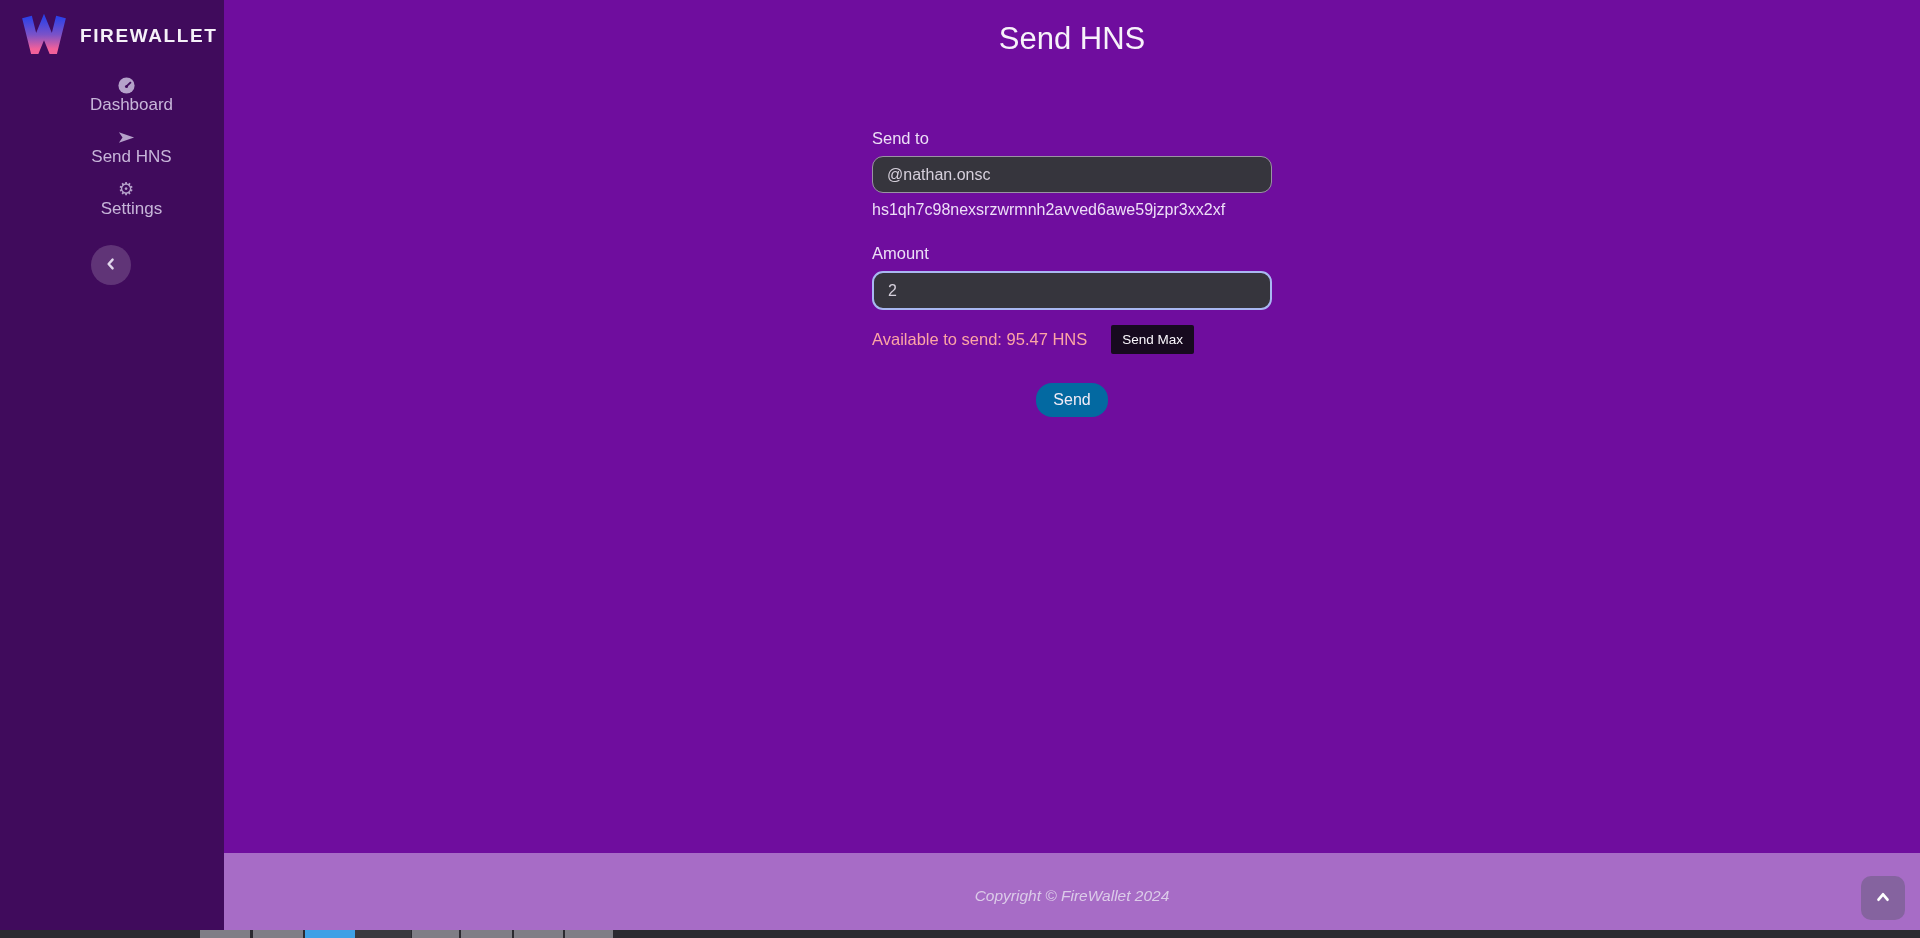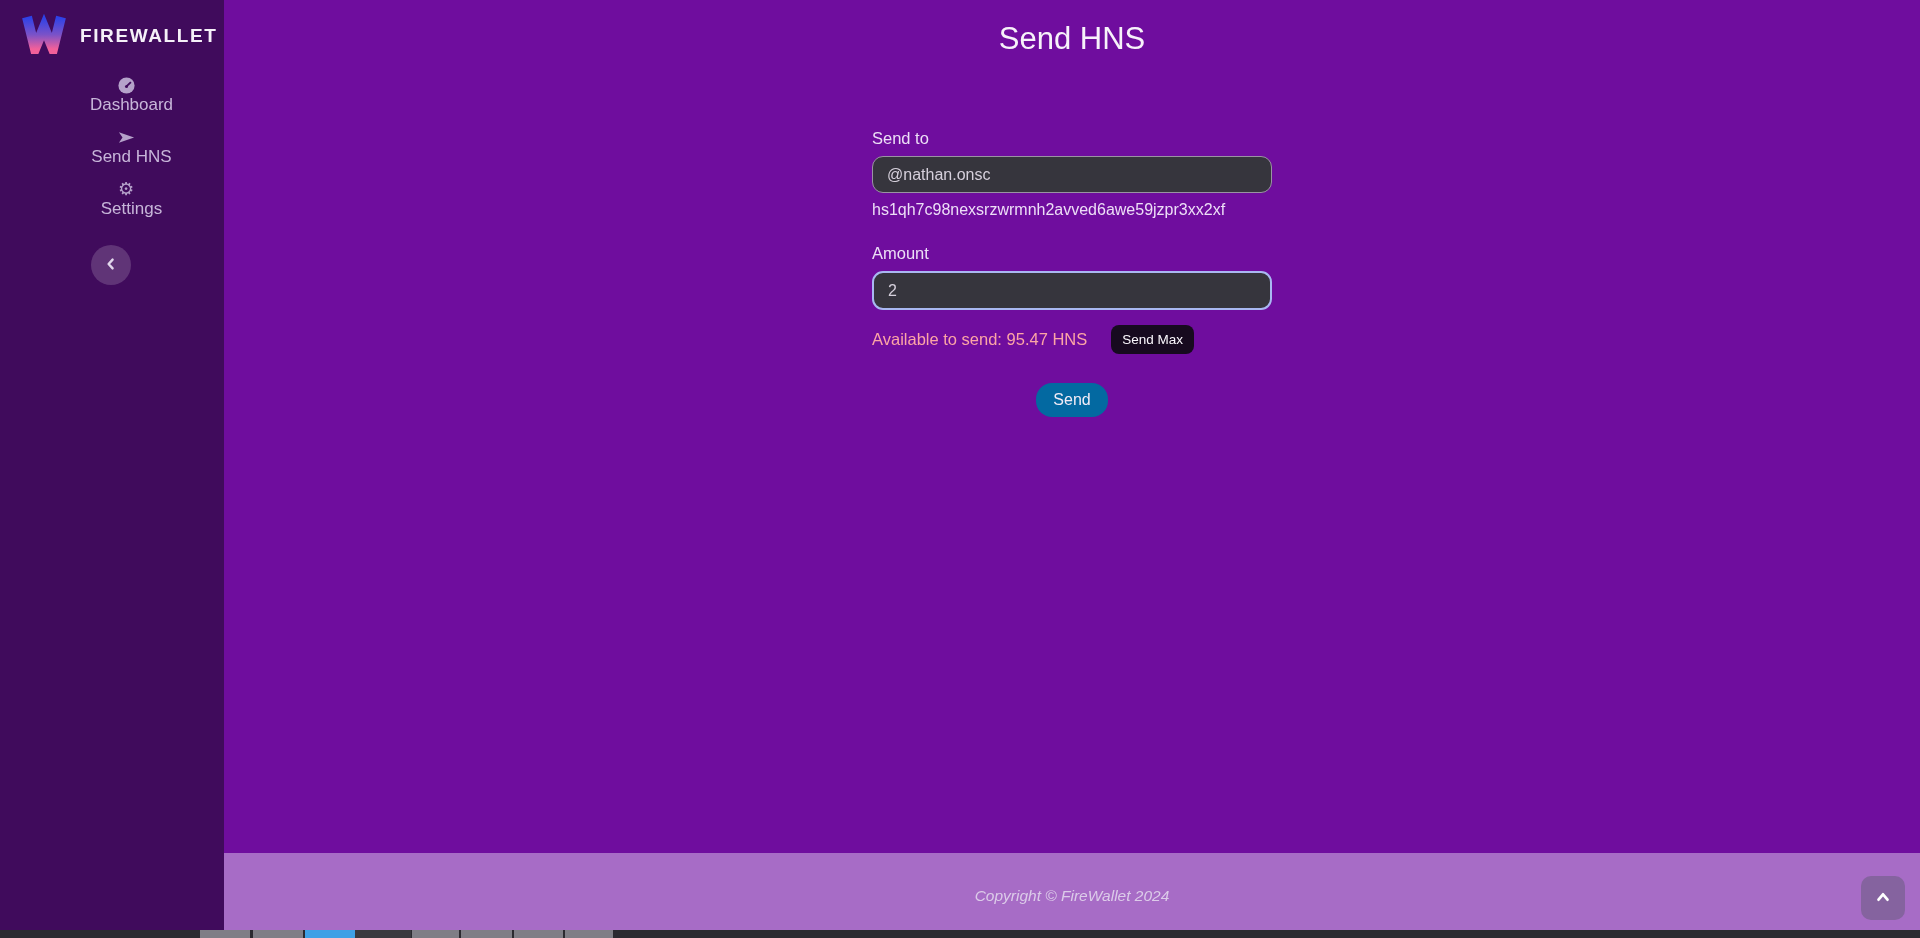--- a/index.html
+++ b/index.html
@@ -38,21 +38,21 @@
   .page-title { text-align:center; margin-top:21px; color:#f7f2fa; font-size:31px; font-weight:500; }
 
   .form { width:400px; margin:72px auto 0; }
   .field-label { display:block; color:#ecdff6; font-size:16.5px; margin-bottom:8px; }
   .txt-input { width:100%; height:37px; background:#36353d; border:1px solid #9a93a3; border-radius:11px;
     padding:0 14px; font-size:16px; color:#d6d0dc; outline:none; font-family:"Liberation Sans", sans-serif; }
   .txt-input.focused { border:2px solid #a9b8f2; height:39px; }
   .resolved-address { margin-top:8px; color:#eddef7; font-size:16px; margin-bottom:25px; }
   .avail-row { margin-top:15px; display:flex; align-items:center; }
   .avail-text { color:#fca5a5; font-size:16.5px; }
-  .send-max-btn { margin-left:24px; background:#170a1f; color:#fbf8fd; border:none; border-radius:8px;
+  .send-max-btn { margin-left:24px; background:#170a1f; color:#fbf8fd; border:none; border-radius:2px;
     font-size:13.5px; padding:7px 11px; cursor:pointer; font-family:"Liberation Sans", sans-serif; }
   .send-row { text-align:center; margin-top:29px; }
   .send-btn { background:#0369a1; color:#f2ecf7; border:none; border-radius:16px; font-size:16px;
     padding:8px 17px; cursor:pointer; font-family:"Liberation Sans", sans-serif; }
 
   .footer { height:85px; background:#a76cc6; position:relative; flex:0 0 85px; }
   .copyright { position:absolute; left:0; right:0; top:34px; text-align:center; color:#dccbe9; font-size:15.5px;font-style:italic; }
   .scroll-top { position:absolute; right:15px; top:23px; width:44px; height:44px; border:none;
     border-radius:10px; background:#85639f; display:flex; align-items:center; justify-content:center; cursor:pointer; }
 

